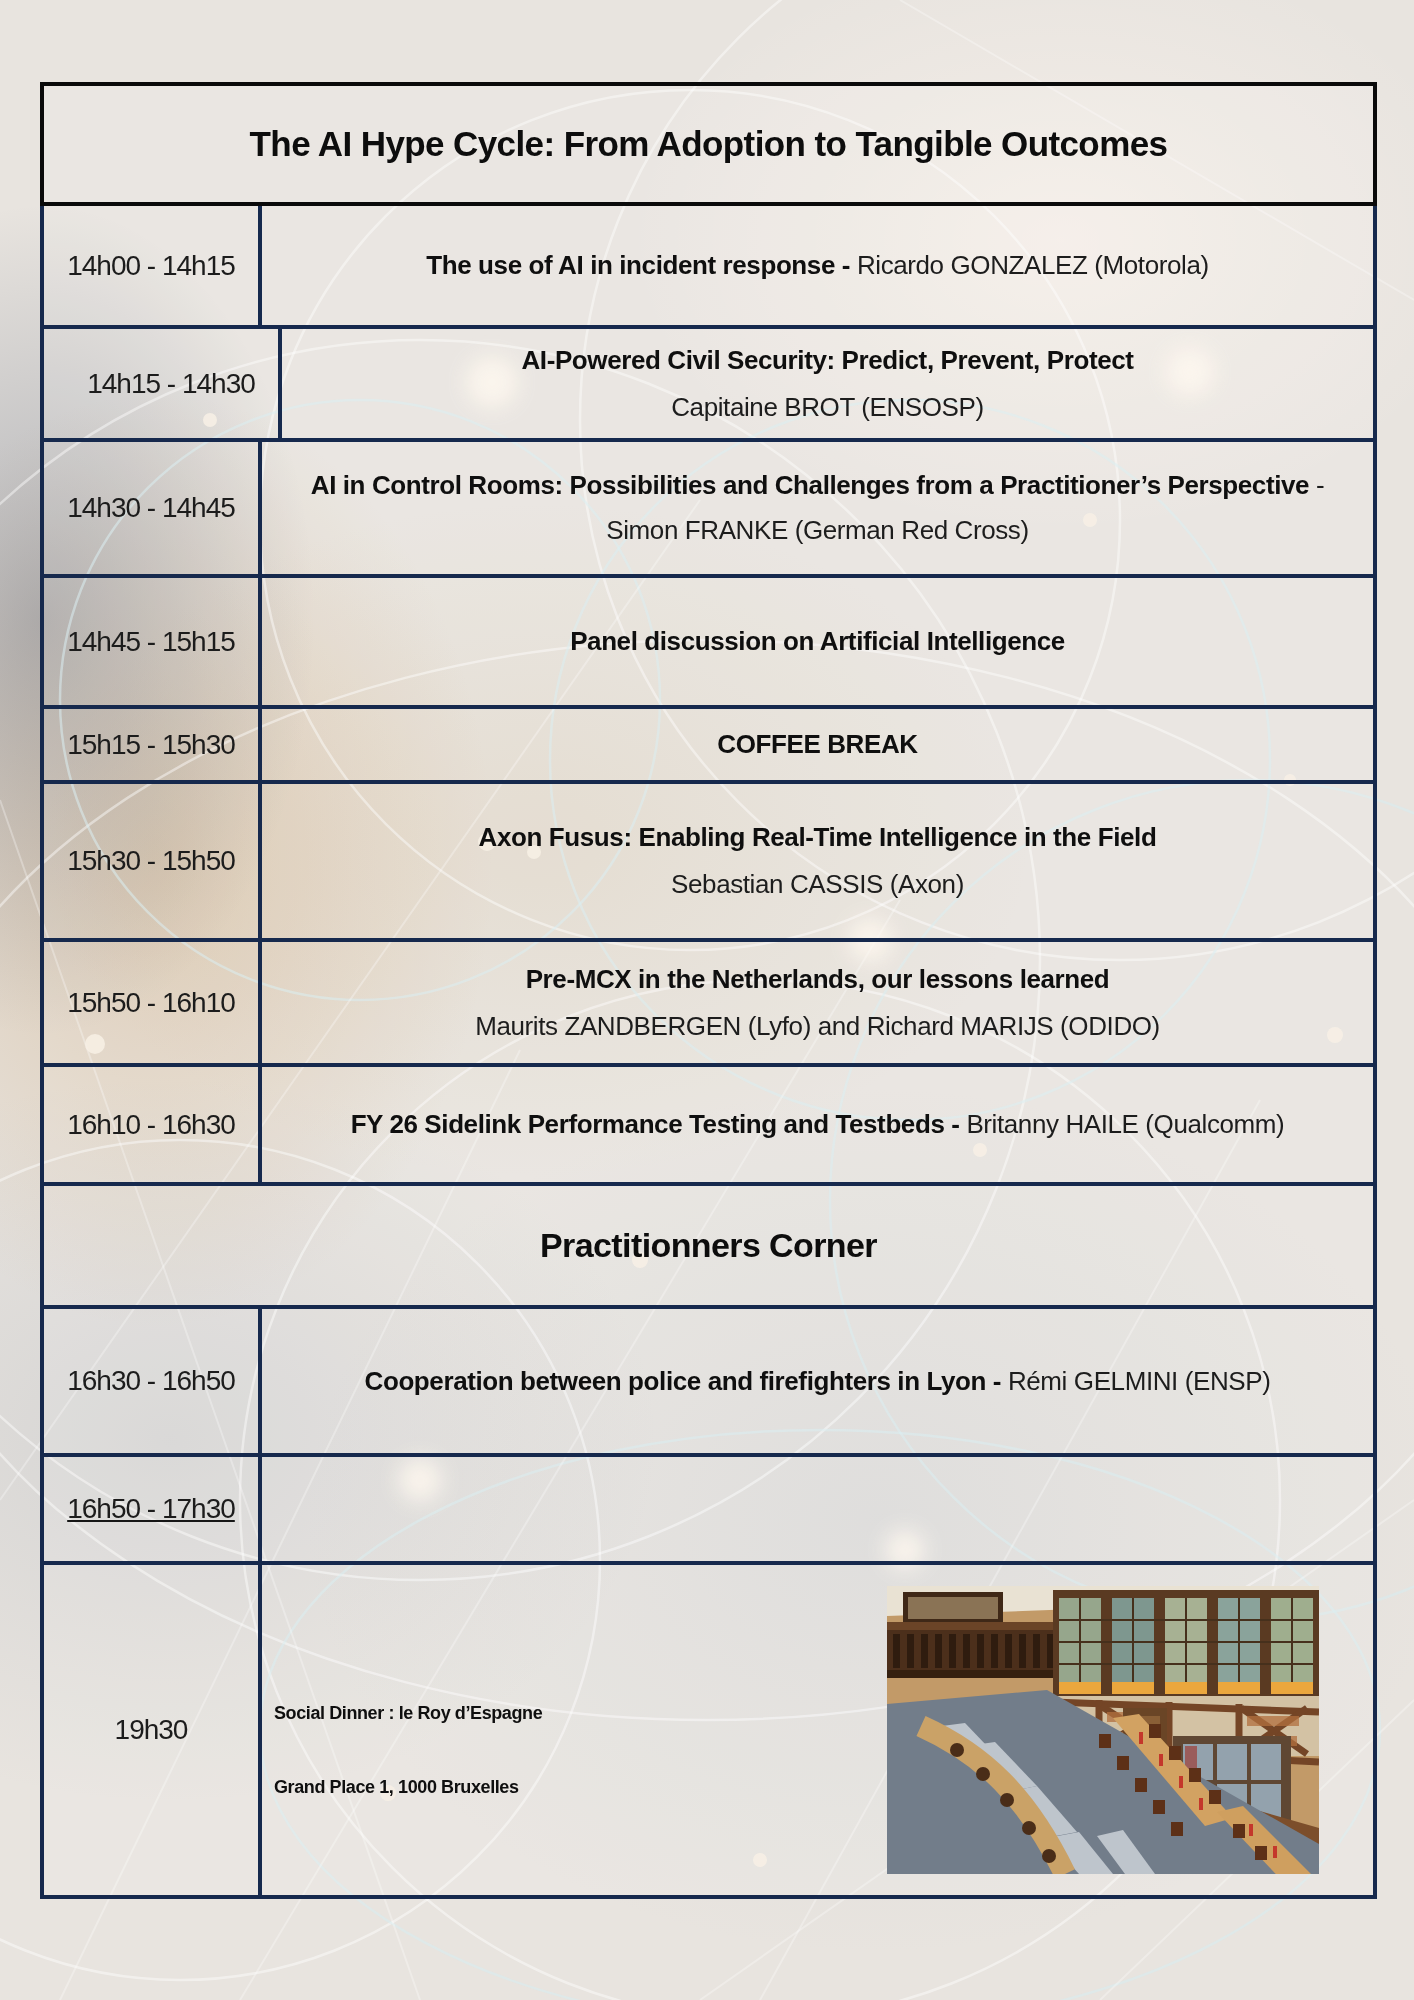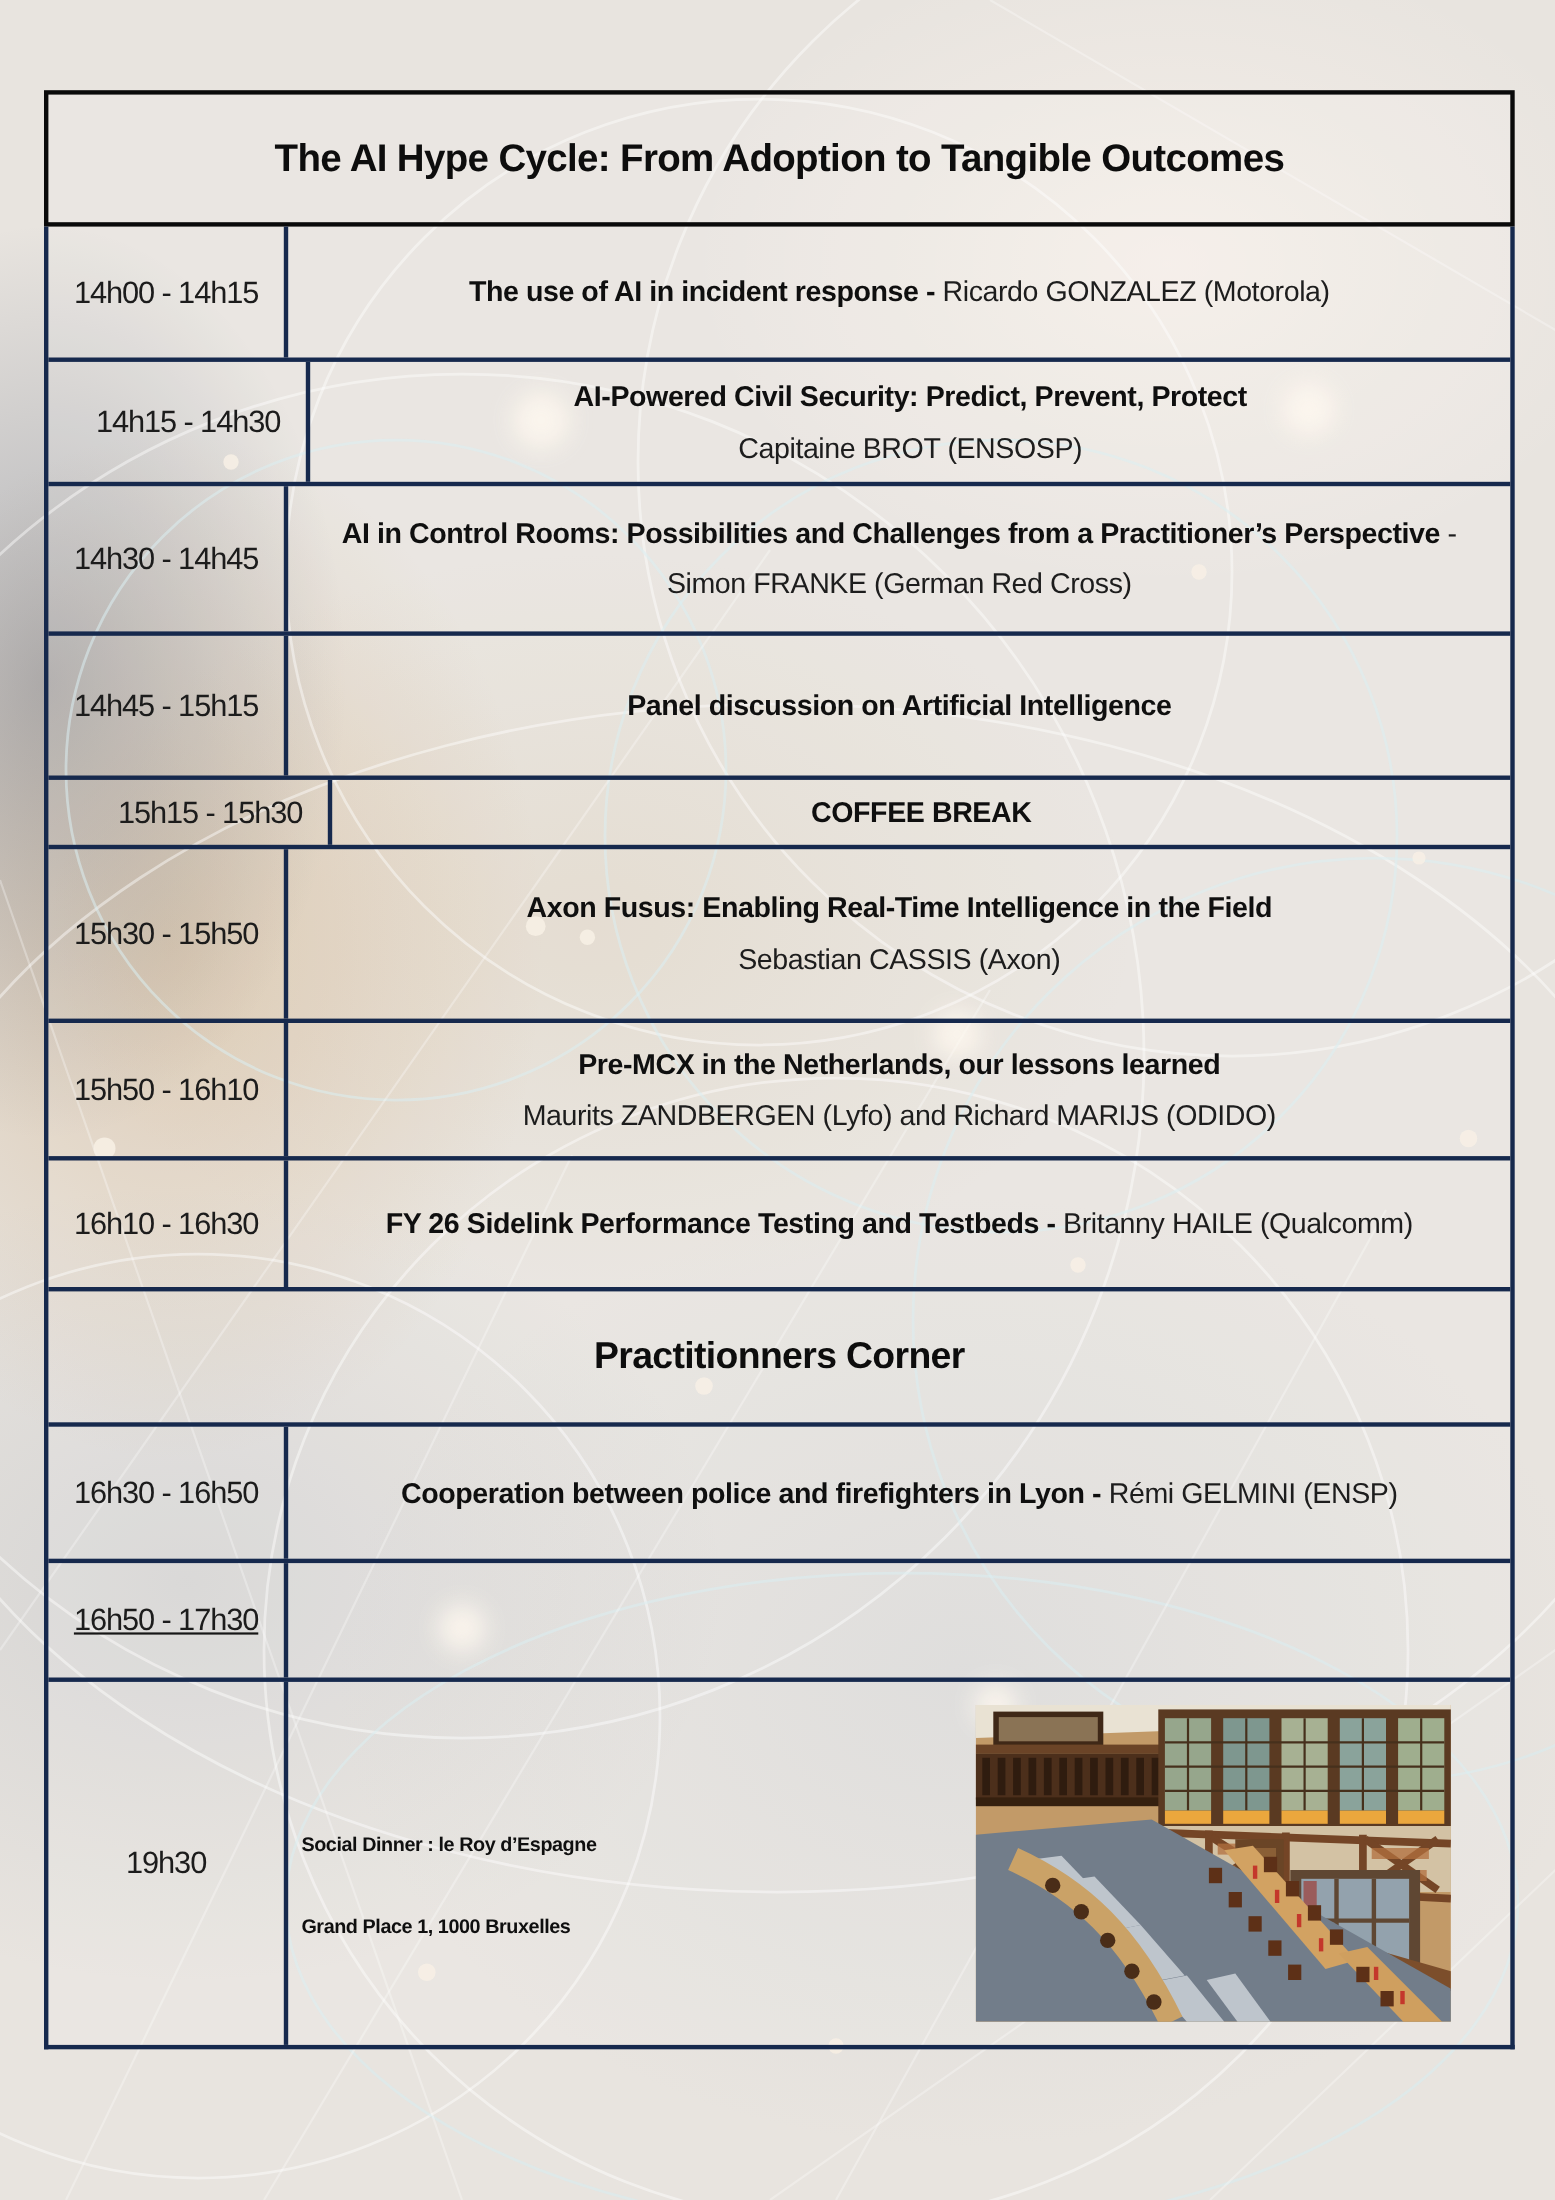--- a/index.html
+++ b/index.html
@@ -52,23 +52,23 @@
     flex:1 1 auto; display:flex; flex-direction:column;
     align-items:center; justify-content:center; text-align:center;
     padding:6px 28px; font-size:26px; line-height:1.72; font-stretch:condensed;
   }
   .cell-content .bseg{ font-weight:700; color:#0f0f0f; }
   .cell-content .rseg{ font-weight:400; color:#1d1d1d; }
   .l2{ font-weight:400; color:#1d1d1d; margin-top:2px; }
   .l2:empty{ display:none; }
 
   .h-r1{ height:119px; } .h-r2{ height:113px;padding-left:20px; } .h-r3{ height:136px; }
-  .h-r4{ height:131px; } .h-r5{ height:63px;padding-left:40px;  } .h-r6{ height:158px; }
+  .h-r4{ height:131px; } .h-r5{ height:75px;  } .h-r6{ height:158px; }
   .h-r7{ height:125px; } .h-r8{ height:119px; } .h-sec{ height:123px; }
-  .h-r9{ height:124px; } .h-r10{ height:108px;text-decoration:underline; } .h-r11{ height:334px; }
+  .h-r9{ height:148px; } .h-r10{ height:108px;text-decoration:underline; } .h-r11{ height:334px; }
 
   .narrow p{ max-width:1010px; }
 
   .sect .cell-content{ padding:6px 20px; }
   .sect-title{ font-size:34px; font-weight:700; color:#0d0d0d; letter-spacing:-0.6px; }
 
   .dinner-content{
     flex:1 1 auto; display:flex; align-items:center;
     padding:0 0 0 12px; text-align:left;
   }

